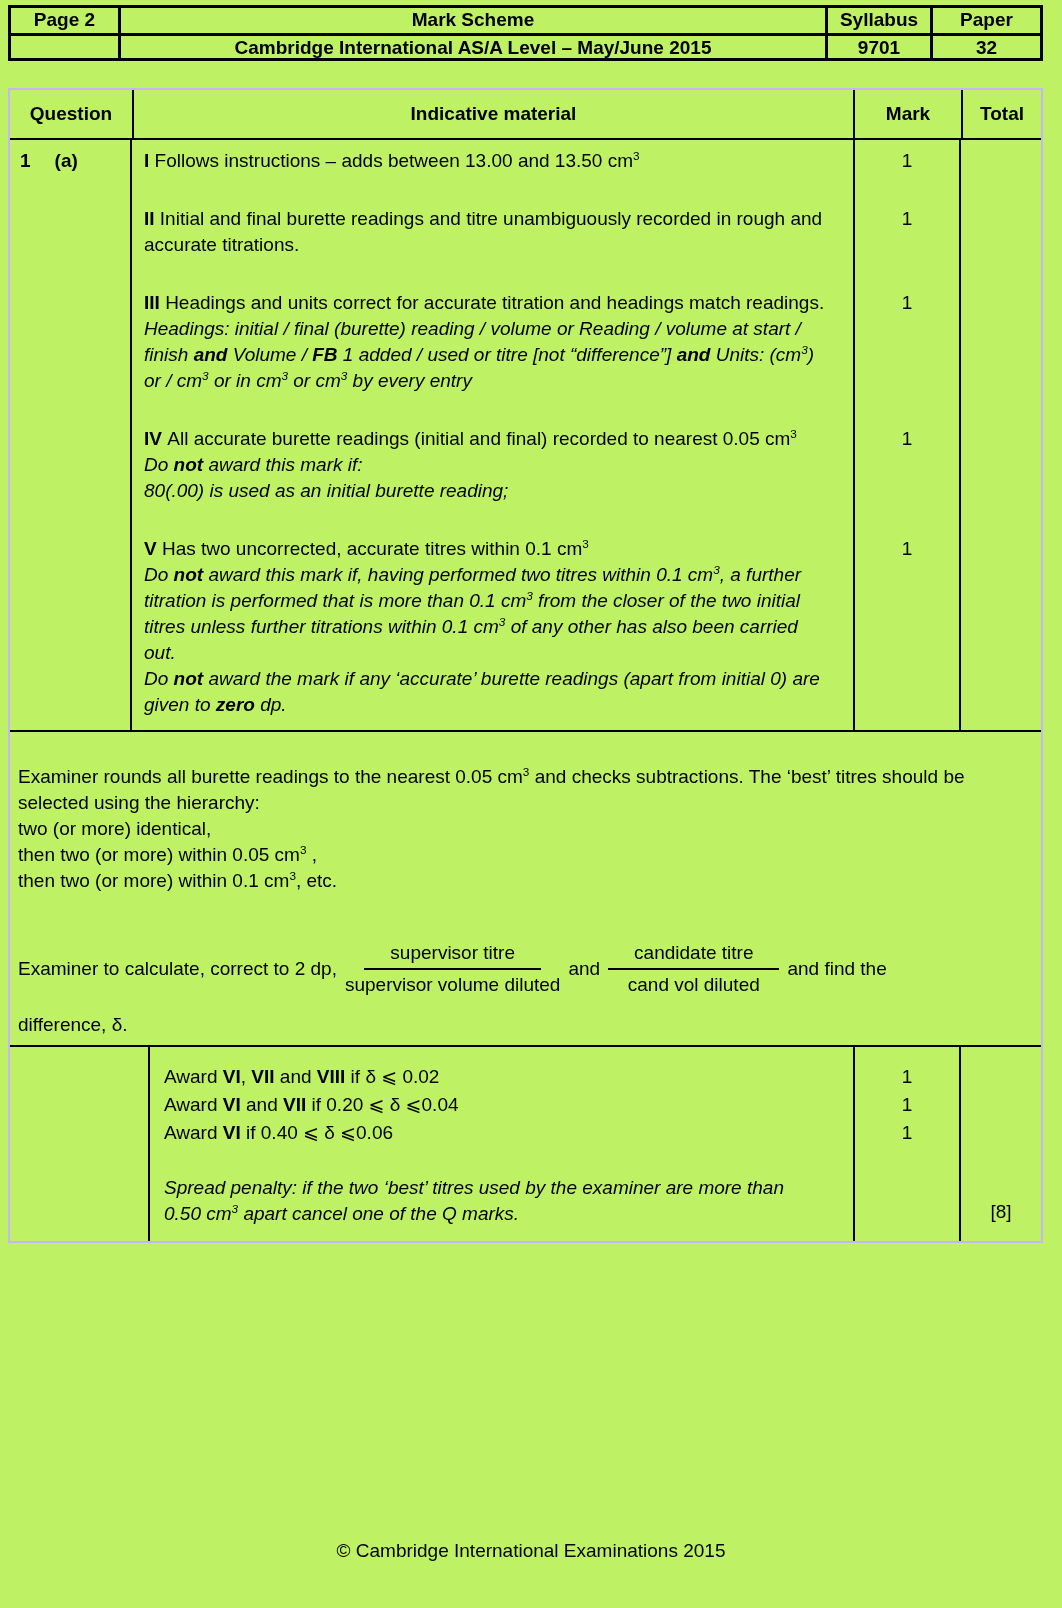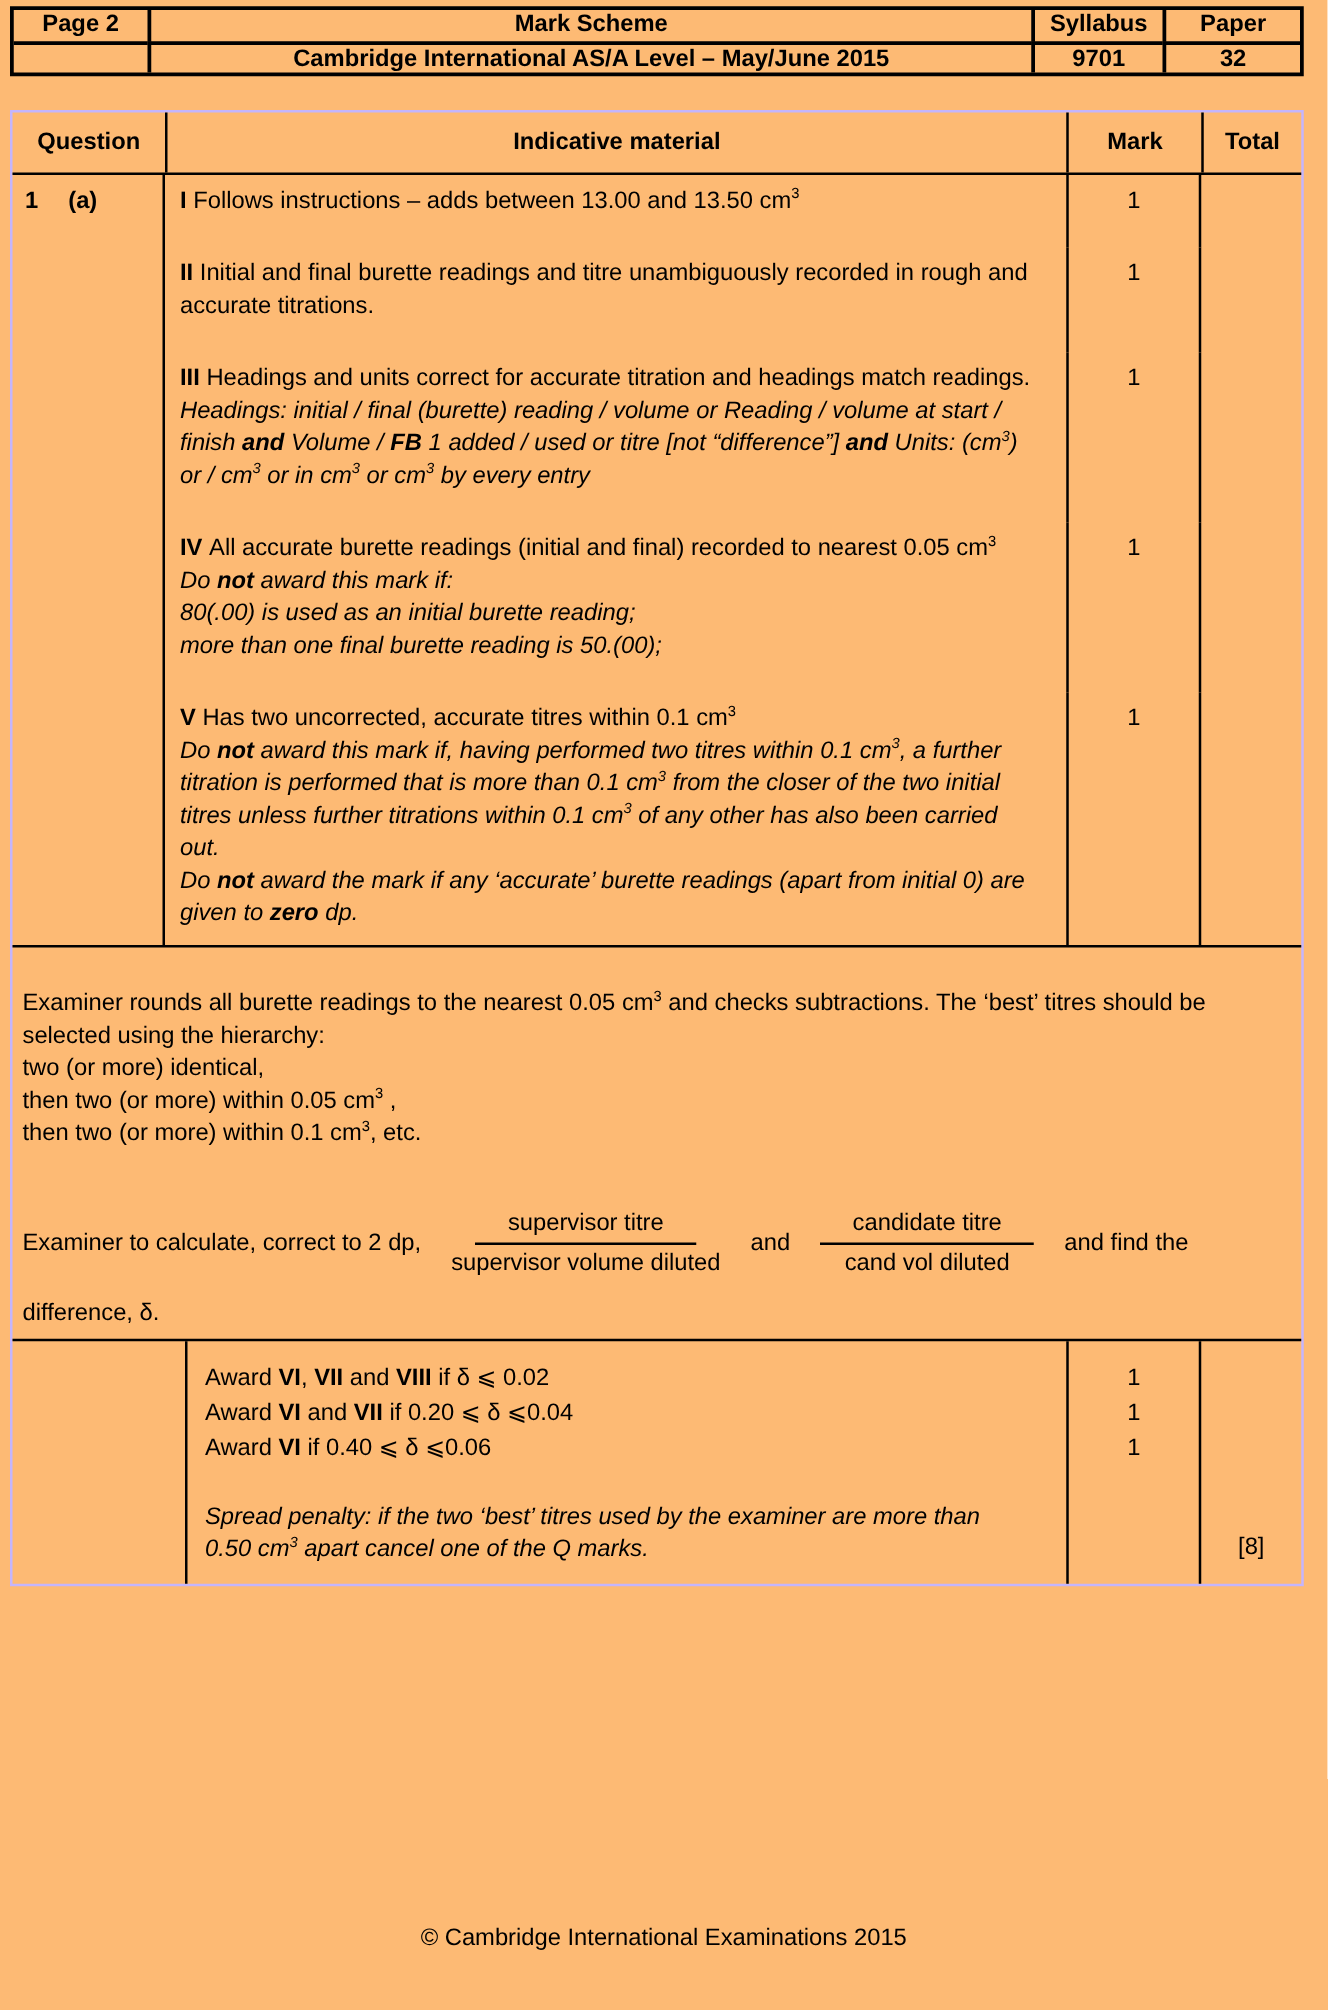--- a/index.html
+++ b/index.html
@@ -1,21 +1,21 @@
 <!DOCTYPE html>
 <html><head>
 <meta charset="utf-8">
 <style>
   * { margin:0; padding:0; box-sizing:border-box; }
   html,body { background:#fff; }
   body {
     font-family:"Liberation Sans","DejaVu Sans",sans-serif;
     font-size:19px; color:#000; line-height:26px;
   }
-  .page { position:relative; width:1062px; height:1608px; background:#fdba74;
+  .page { position:relative; width:1062px; height:1608px; background:#bef264;
           padding:5px 19px 0 8px; }
 
   
   .hdr-table { display:grid; grid-template-columns:107px 1fr 105px 110px;
                border:3px solid #000; font-weight:bold; }
   .hdr-cell { border-left:3px solid #000; border-top:3px solid #000;
               text-align:center; padding:0 4px; line-height:24px; height:25px; overflow:hidden; }
   .hdr-cell.c1 { border-left:none; }
   .hdr-cell.r1 { border-top:none; }
 
@@ -30,21 +30,21 @@
   .q-cell { grid-column:1; border-right:2px solid #000; padding:8px 0 0 10px; font-weight:bold; }
   .q-num { display:inline-block; margin-right:24px; }
   .item-text { grid-column:2; padding:8px 28px 24px 12px; }
   .item-text.last { padding-bottom:12px; }
   .mark-cell { grid-column:3; border-left:2px solid #000; border-right:2px solid #000;
                text-align:center; padding-top:8px; }
   .total-cell { grid-column:4; }
 
   
   .exam-box { border-top:2px solid #000; padding:32px 10px 0 8px; min-height:315px; }
-  .formula-line { display:flex; align-items:center; gap:24px; margin-top:46px; flex-wrap:nowrap; }
+  .formula-line { display:flex; align-items:center; gap:8px; margin-top:46px; flex-wrap:nowrap; }
   .frac { display:inline-flex; flex-direction:column; align-items:center; }
   .frac .num { padding:0 26px 2px; border-bottom:2px solid #000; }
   .frac .den { padding-top:2px; }
   .formula-tail { margin-top:14px; }
 
   
   .award-row { display:grid; grid-template-columns:140px 1fr 108px 80px;
                border-top:2px solid #000; min-height:186px; }
   .a-q { grid-column:1; border-right:2px solid #000; }
   .a-text { grid-column:2; padding:16px 20px 14px 14px; }
@@ -105,21 +105,20 @@
         <div class="mark-cell" style="grid-row: 2;">1</div>
         <div class="item-text" style="grid-row: 3;">
           <div class="rich-line"><span class="b">III </span><span>Headings and units correct for accurate titration and headings match readings.</span></div>
           <div class="rich-line"><span class="i">Headings: initial / final (burette) reading / volume or Reading / volume at start / finish </span><span class="b i">and</span><span class="i"> Volume / </span><span class="b i">FB</span><span class="i"> 1 added / used or titre [not “difference”] </span><span class="b i">and</span><span class="i"> Units: (cm</span><sup class="i">3</sup><span class="i">) or / cm</span><sup class="i">3</sup><span class="i"> or in cm</span><sup class="i">3</sup><span class="i"> or cm</span><sup class="i">3</sup><span class="i"> by every entry</span></div>
         </div>
         <div class="mark-cell" style="grid-row: 3;">1</div>
         <div class="item-text" style="grid-row: 4;">
           <div class="rich-line"><span class="b">IV </span><span>All accurate burette readings (initial and final) recorded to nearest 0.05 cm</span><sup>3</sup></div>
           <div class="rich-line"><span class="i">Do </span><span class="b i">not</span><span class="i"> award this mark if:</span></div>
           <div class="rich-line"><span class="i">80(.00) is used as an initial burette reading;</span></div>
-          <div class="rich-line"><span class="i">more than one final burette reading is 50.(00);</span></div>
         </div>
         <div class="mark-cell" style="grid-row: 4;">1</div>
         <div class="item-text last" style="grid-row: 5;">
           <div class="rich-line"><span class="b">V </span><span>Has two uncorrected, accurate titres within 0.1 cm</span><sup>3</sup></div>
           <div class="rich-line"><span class="i">Do </span><span class="b i">not</span><span class="i"> award this mark if, having performed two titres within 0.1 cm</span><sup class="i">3</sup><span class="i">,  a further titration is performed that is more than 0.1 cm</span><sup class="i">3</sup><span class="i"> from the closer of the two initial titres unless further titrations within 0.1 cm</span><sup class="i">3</sup><span class="i"> of any other has also been carried out.</span></div>
           <div class="rich-line"><span class="i">Do </span><span class="b i">not</span><span class="i"> award the mark if any ‘accurate’ burette readings (apart from initial 0) are given to </span><span class="b i">zero</span><span class="i"> dp.</span></div>
         </div>
         <div class="mark-cell" style="grid-row: 5;">1</div>
       </div>
 

